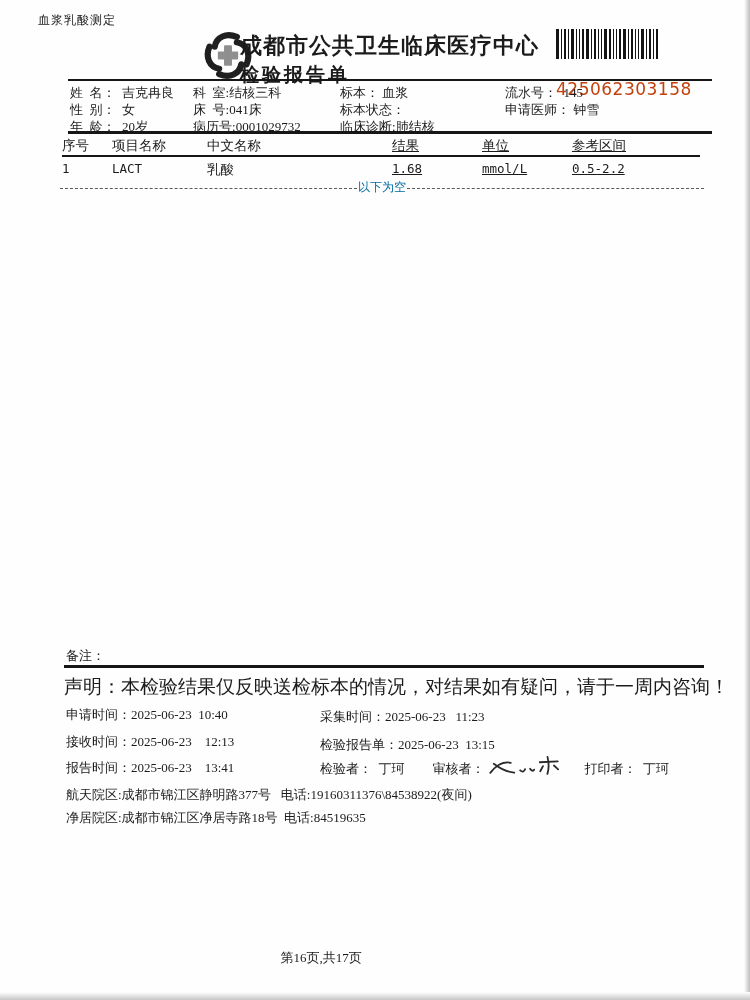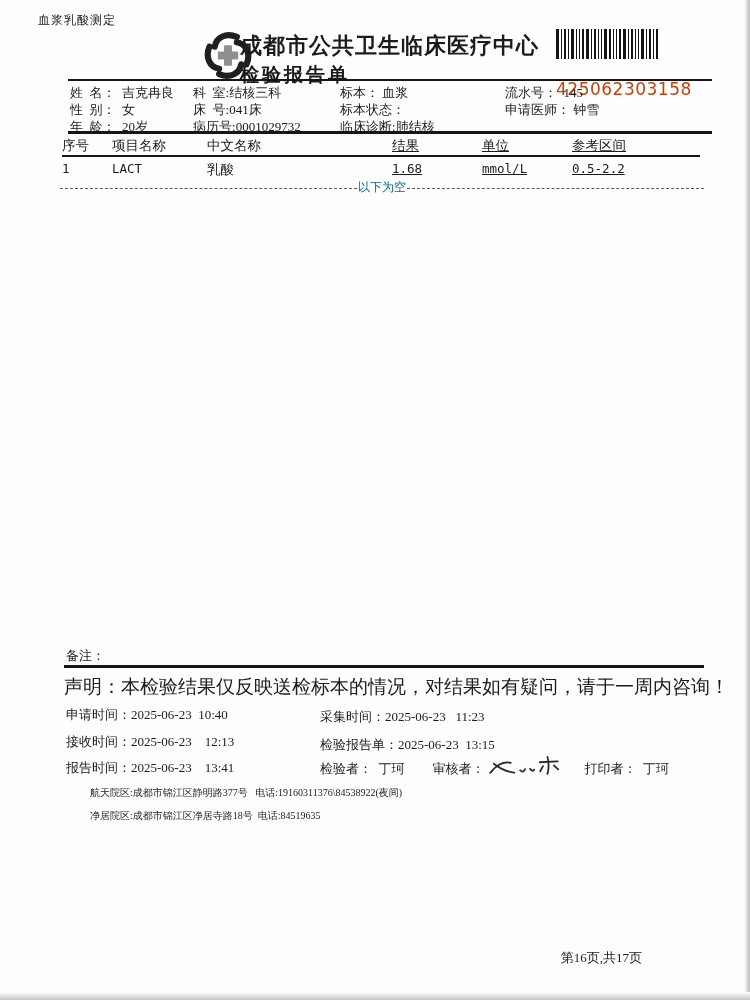--- a/index.html
+++ b/index.html
@@ -62,25 +62,25 @@
   .tline { font-size:13px; white-space:pre; }
   .t-apply   { left:66px;  top:706px;text-align:right; }
   .t-receive { left:66px;  top:733px; }
   .t-report  { left:66px;  top:759px; }
   .t-collect { left:320px; top:708px; }
   .t-verify  { left:320px; top:736px; }
   .persons   { left:320px; top:759px; font-size:13px; display:flex; align-items:center; }
   .persons .seg { white-space:pre; }
   .sig { width:78px; height:24px; margin:-4px 6px 0 2px; transform:rotate(-3deg); }
 
-  .addr { font-size:10px; white-space:pre;margin-left:24px; }
+  .addr { font-size:13px; white-space:pre; }
   .addr-1 { left:66px; top:786px; }
   .addr-2 { left:66px; top:809px;text-align:right; }
 
-  .footer { left:0; top:949px; width:642px; text-align:right; font-size:13px; }
+  .footer { left:0; top:949px; width:642px; text-align:center; font-size:13px; }
 </style>
 </head>
 <body>
 
 <div class="abs edge-right"></div>
 <div class="abs edge-bottom"></div>
 
 <div class="abs doc-label">血浆乳酸测定</div>
 
 <div class="abs logo">

